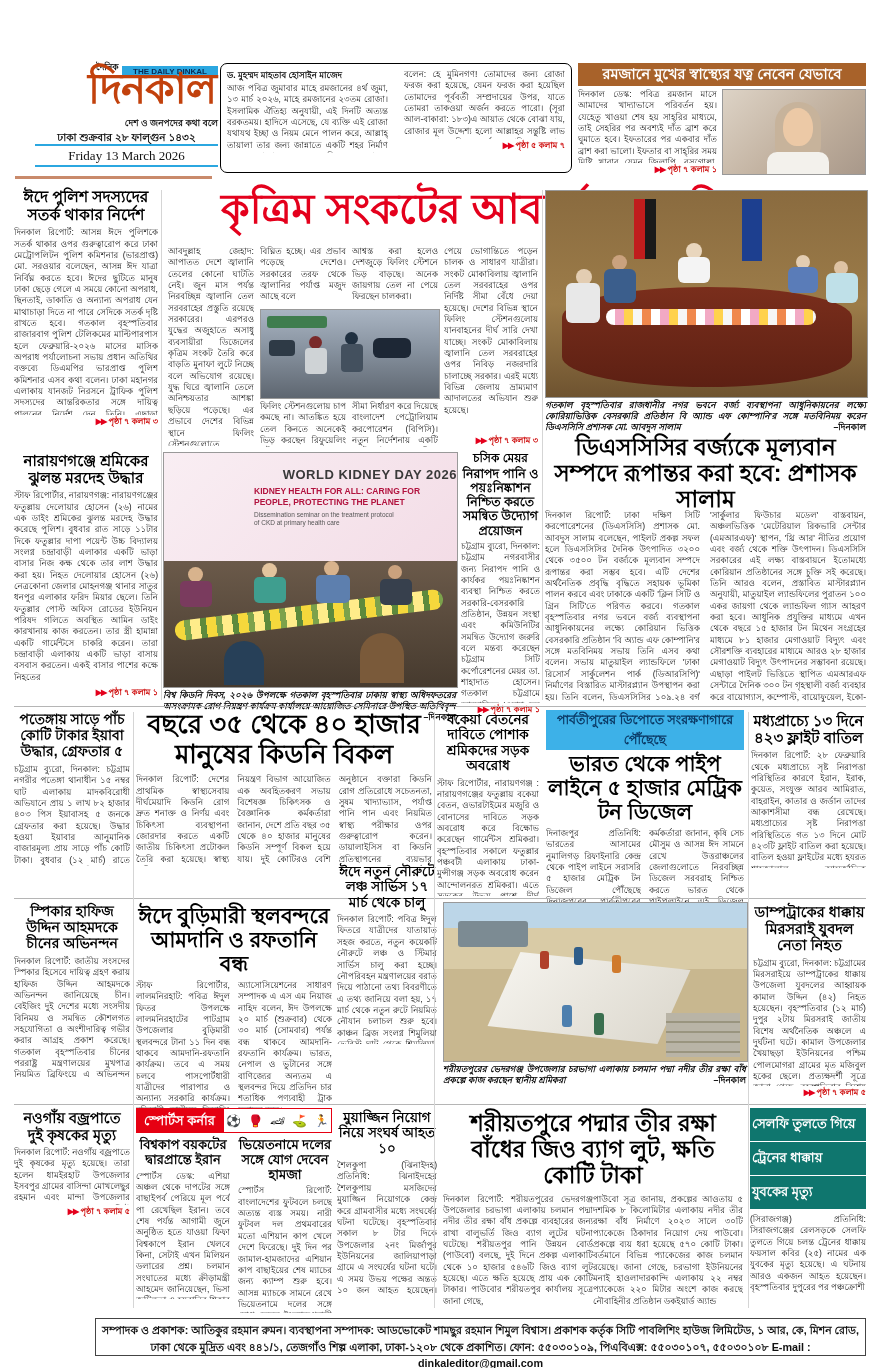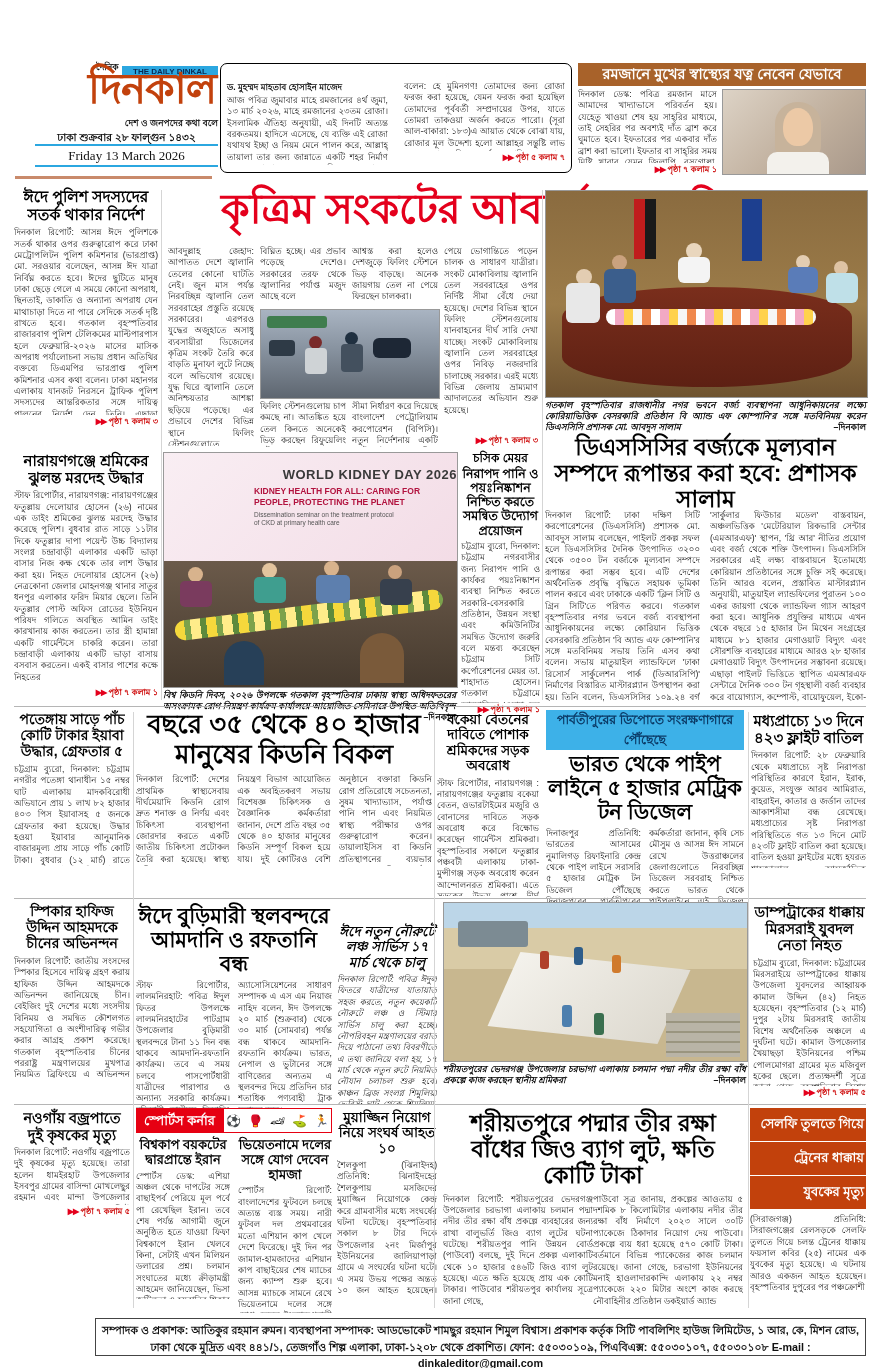--- a/index.html
+++ b/index.html
@@ -21,21 +21,21 @@
   .hr{background:#b5b5b5;height:1px;}
   .vr{background:#d5d5d5;width:1px;}
   .adbox{border-top:3px solid #cc0000;border-bottom:3px solid #cc0000;text-align:center;
          color:#4a2020;font-weight:bold;font-size:12.5px;line-height:1.45;padding-top:7px;}
   .adbox .em{font-family:"Liberation Serif",serif;font-weight:bold;color:#222;font-size:11.5px;}
   .foot{border:1px solid #444;text-align:center;font-weight:bold;font-size:10.8px;line-height:1.55;padding-top:3px;}
   .sb{display:flex;height:25px;}
   .sb .t{background:#e60012;color:#fff;font-weight:bold;font-size:13px;line-height:25px;padding:0 8px;white-space:nowrap;}
   .sb .ic{flex:1;display:flex;gap:3px;align-items:center;justify-content:space-around;background:#fff;
           border:1px solid #e60012;font-size:12px;}
-  .selbox{background:#c2410c;color:#fff;text-align:right;font-weight:bold;font-size:13px;}
+  .selbox{background:#0f766e;color:#fff;text-align:left;font-weight:bold;font-size:13px;}
   .selbox .ln{border-bottom:1.5px solid #fff;padding:6px 2px;}
   .selbox .ln:last-child{border-bottom:none;}
   .bn-title{font-weight:bold;color:#3a3a3a;font-size:13px;letter-spacing:.5px;}
   .bn-sub{font-weight:bold;color:#b2133f;font-size:8.5px;line-height:1.25;}
   .bn-note{color:#555;font-size:6.5px;line-height:1.2;}
 </style>
 </head>
 <body>
 
 <div class="pg">
@@ -46,21 +46,21 @@
     <div class="ab" style="left:0;top:8px;width:130px;font-size:42px;font-weight:900;color:#c2410c;line-height:1;letter-spacing:-1px;">দিনকাল</div>
     <div class="ab" style="left:0;top:56px;width:130px;text-align:right;font-size:9px;font-weight:bold;">দেশ ও জনপদের কথা বলে</div>
   </div>
   <div class="ab" style="left:35px;top:130px;width:183px;text-align:center;font-size:10.5px;font-weight:bold;">ঢাকা শুক্রবার ২৮ ফাল্গুন ১৪৩২</div>
   <div class="ab rule-b" style="left:35px;top:144px;width:183px;"></div>
   <div class="ab" style="left:35px;top:148px;width:183px;text-align:center;font-size:13px;font-family:'Liberation Serif',serif;">Friday 13 March 2026</div>
   <div class="ab rule-b" style="left:35px;top:165px;width:183px;"></div>
   <div class="ab rule-t" style="left:15px;top:176px;width:197px;"></div>
 
   <div class="ab" style="left:220px;top:63px;width:352px;height:110px;border:1.5px solid #000;border-radius:7px;padding:3px 6px;box-sizing:border-box;">
-    <div style="display:flex;gap:16px;margin-top:14px;">
+    <div style="display:flex;gap:16px;margin-top:2px;">
       <div style="flex:1;">
         <div style="font-size:8.6px;font-weight:bold;">ড. মুহম্মদ মাহতাব হোসাইন মাজেদ</div>
         <div class="body" style="height:70px;">আজ পবিত্র জুমাবার মাহে রমজানের ৪র্থ জুমা, ১৩ মার্চ ২০২৬, মাহে রমজানের ২৩তম রোজা। ইসলামিক ঐতিহ্য অনুযায়ী, এই দিনটি অত্যন্ত বরকতময়। হাদিসে এসেছে, যে ব্যক্তি এই রোজা যথাযথ ইচ্ছা ও নিয়ম মেনে পালন করে, আল্লাহ্‌ তায়ালা তার জন্য জান্নাতে একটি শহর নির্মাণ করেন। রোজার গুরুত্ব ও ফজিলত রমজানের রোজা শুধুমাত্র ক্ষুধা ও তৃষ্ণা ধৈর্য ধরে থাকার নাম নয়; এটি মন, আত্মা ও সমাজের শুদ্ধির মাধ্যম। আল্লাহ্‌ তায়ালা কুরআনে</div>
       </div>
       <div style="flex:1;">
         <div class="body" style="height:70px;">বলেন: হে মুমিনগণ! তোমাদের জন্য রোজা ফরজ করা হয়েছে, যেমন ফরজ করা হয়েছিল তোমাদের পূর্ববর্তী সম্প্রদায়ের উপর, যাতে তোমরা তাকওয়া অর্জন করতে পারো। (সূরা আল-বাকারা: ১৮৩)এ আয়াত থেকে বোঝা যায়, রোজার মূল উদ্দেশ্য হলো আল্লাহর সন্তুষ্টি লাভ এবং আত্মশুদ্ধি অর্জন। হাদিসেও মাহে রমজানের প্রতিটি রোজার বিশেষ মর্যাদা বর্ণিত হয়েছে। নবি করিম (সা:) বলেছেন: যে ব্যক্তি আল্লাহর জন্য রোজা রাখে, সে তার পুরস্কার পায় যা মানুষ বোঝাতে পারে না। এবং মাহে</div>
         <div class="more"><span class="mk">▶▶</span> <span>পৃষ্ঠা ৫ কলাম ৭</span></div>
       </div>
     </div>
   </div>
@@ -212,21 +212,21 @@
   </div>
 
   <div class="ab" style="left:136px;top:904px;width:196px;height:196px;">
     <div class="hb" style="font-size:21px;">ঈদে বুড়িমারী স্থলবন্দরে আমদানি ও রফতানি বন্ধ</div>
     <div style="display:flex;gap:8px;margin-top:4px;">
       <div class="body" style="flex:1;height:128px;">স্টাফ রিপোর্টার, লালমনিরহাট: পবিত্র ঈদুল ফিতর উপলক্ষে লালমনিরহাটের পাটগ্রাম উপজেলার বুড়িমারী স্থলবন্দরে টানা ১১ দিন বন্ধ থাকবে আমদানি-রফতানি কার্যক্রম। তবে এ সময় চলবে পাসপোর্টধারী যাত্রীদের পারাপার ও অন্যান্য সরকারি কার্যক্রম। বুড়িমারী কাস্টমস ক্লিয়ারিং অ্যান্ড ফরওয়ার্ডিং (সিঅ্যান্ডএফ) এজেন্ট</div>
       <div class="body" style="flex:1;height:128px;">অ্যাসোসিয়েশনের সাধারণ সম্পাদক এ এস এম নিয়াজ নাহিদ বলেন, ঈদ উপলক্ষে ২০ মার্চ (শুক্রবার) থেকে ৩০ মার্চ (সোমবার) পর্যন্ত বন্ধ থাকবে আমদানি-রফতানি কার্যক্রম। ভারত, নেপাল ও ভুটানের সঙ্গে বাণিজ্যের অন্যতম এ স্থলবন্দর দিয়ে প্রতিদিন চার শতাধিক পণ্যবাহী ট্রাক চলাচল করে।</div>
     </div>
   </div>
 
-  <div class="ab" style="left:337px;top:924px;width:100px;height:196px;font-style:italic;">
+  <div class="ab" style="left:337px;top:864px;width:100px;height:196px;">
     <div class="hb" style="font-size:13.5px;">ঈদে নতুন নৌরুটে লঞ্চ সার্ভিস ১৭ মার্চ থেকে চালু</div>
     <div class="body" style="height:130px;margin-top:4px;">দিনকাল রিপোর্ট: পবিত্র ঈদুল ফিতরে যাত্রীদের যাতায়াত সহজ করতে, নতুন কয়েকটি নৌরুটে লঞ্চ ও স্টিমার সার্ভিস চালু করা হচ্ছে। নৌপরিবহন মন্ত্রণালয়ের বরাত দিয়ে পাঠানো তথ্য বিবরণীতে এ তথ্য জানিয়ে বলা হয়, ১৭ মার্চ থেকে নতুন রুটে নিয়মিত নৌযান চলাচল শুরু হবে। কাঞ্চন ব্রিজ সংলগ্ন শিমুলিয়া ভেরিস্ট ঘাট থেকে শিমুলিয়া-ডেমরা-টানপুর-বরিশাল এবং ঢাকার বসিলা লঞ্চঘাট থেকে বসিলা-সদরঘাট-ইলিশা-গলাচিপা নৌরুটেও লঞ্চ স্টিমার সার্ভিস চালু করা হবে।</div>
   </div>
 
   <div class="ph" style="left:443px;top:902px;width:303px;height:158px;background:linear-gradient(#bcd6e8 0 16%,#d9cba6 16% 42%,#c8b78f 42% 100%);">
     <div class="ab" style="left:14px;top:18px;width:70px;height:26px;background:#7c8b93;border-radius:3px;"></div>
     <div class="ab" style="left:60px;top:58px;width:170px;height:74px;background:linear-gradient(120deg,#f4f2ec,#ddd9cf);transform:skew(-24deg,6deg);"></div>
     <div class="ab" style="left:96px;top:48px;width:9px;height:18px;background:#b0402a;border-radius:3px;"></div>
     <div class="ab" style="left:130px;top:44px;width:9px;height:18px;background:#2e5d8a;border-radius:3px;"></div>
     <div class="ab" style="left:168px;top:52px;width:9px;height:18px;background:#d07a2c;border-radius:3px;"></div>

